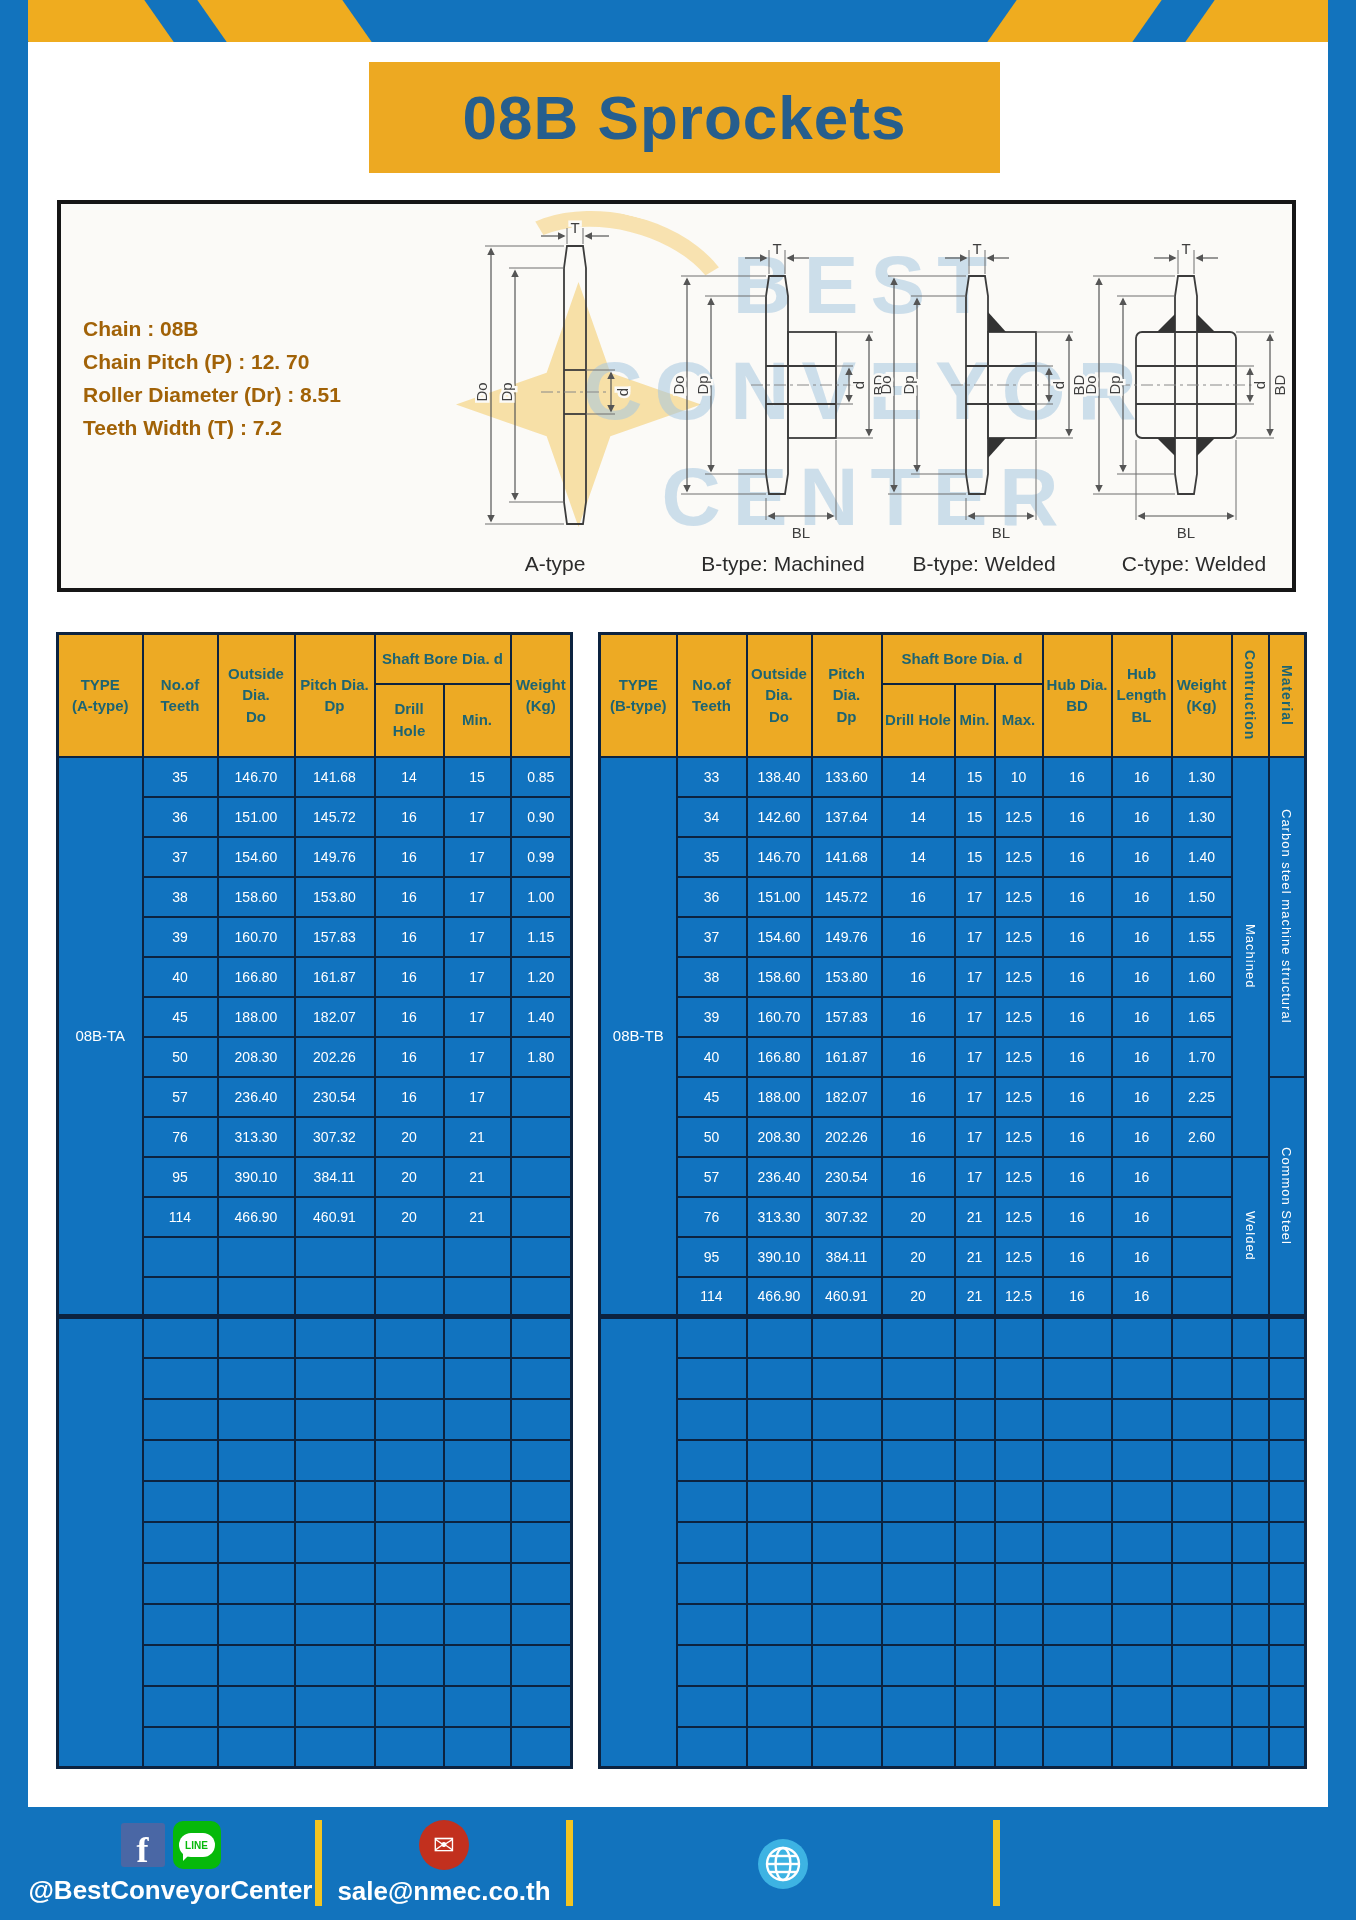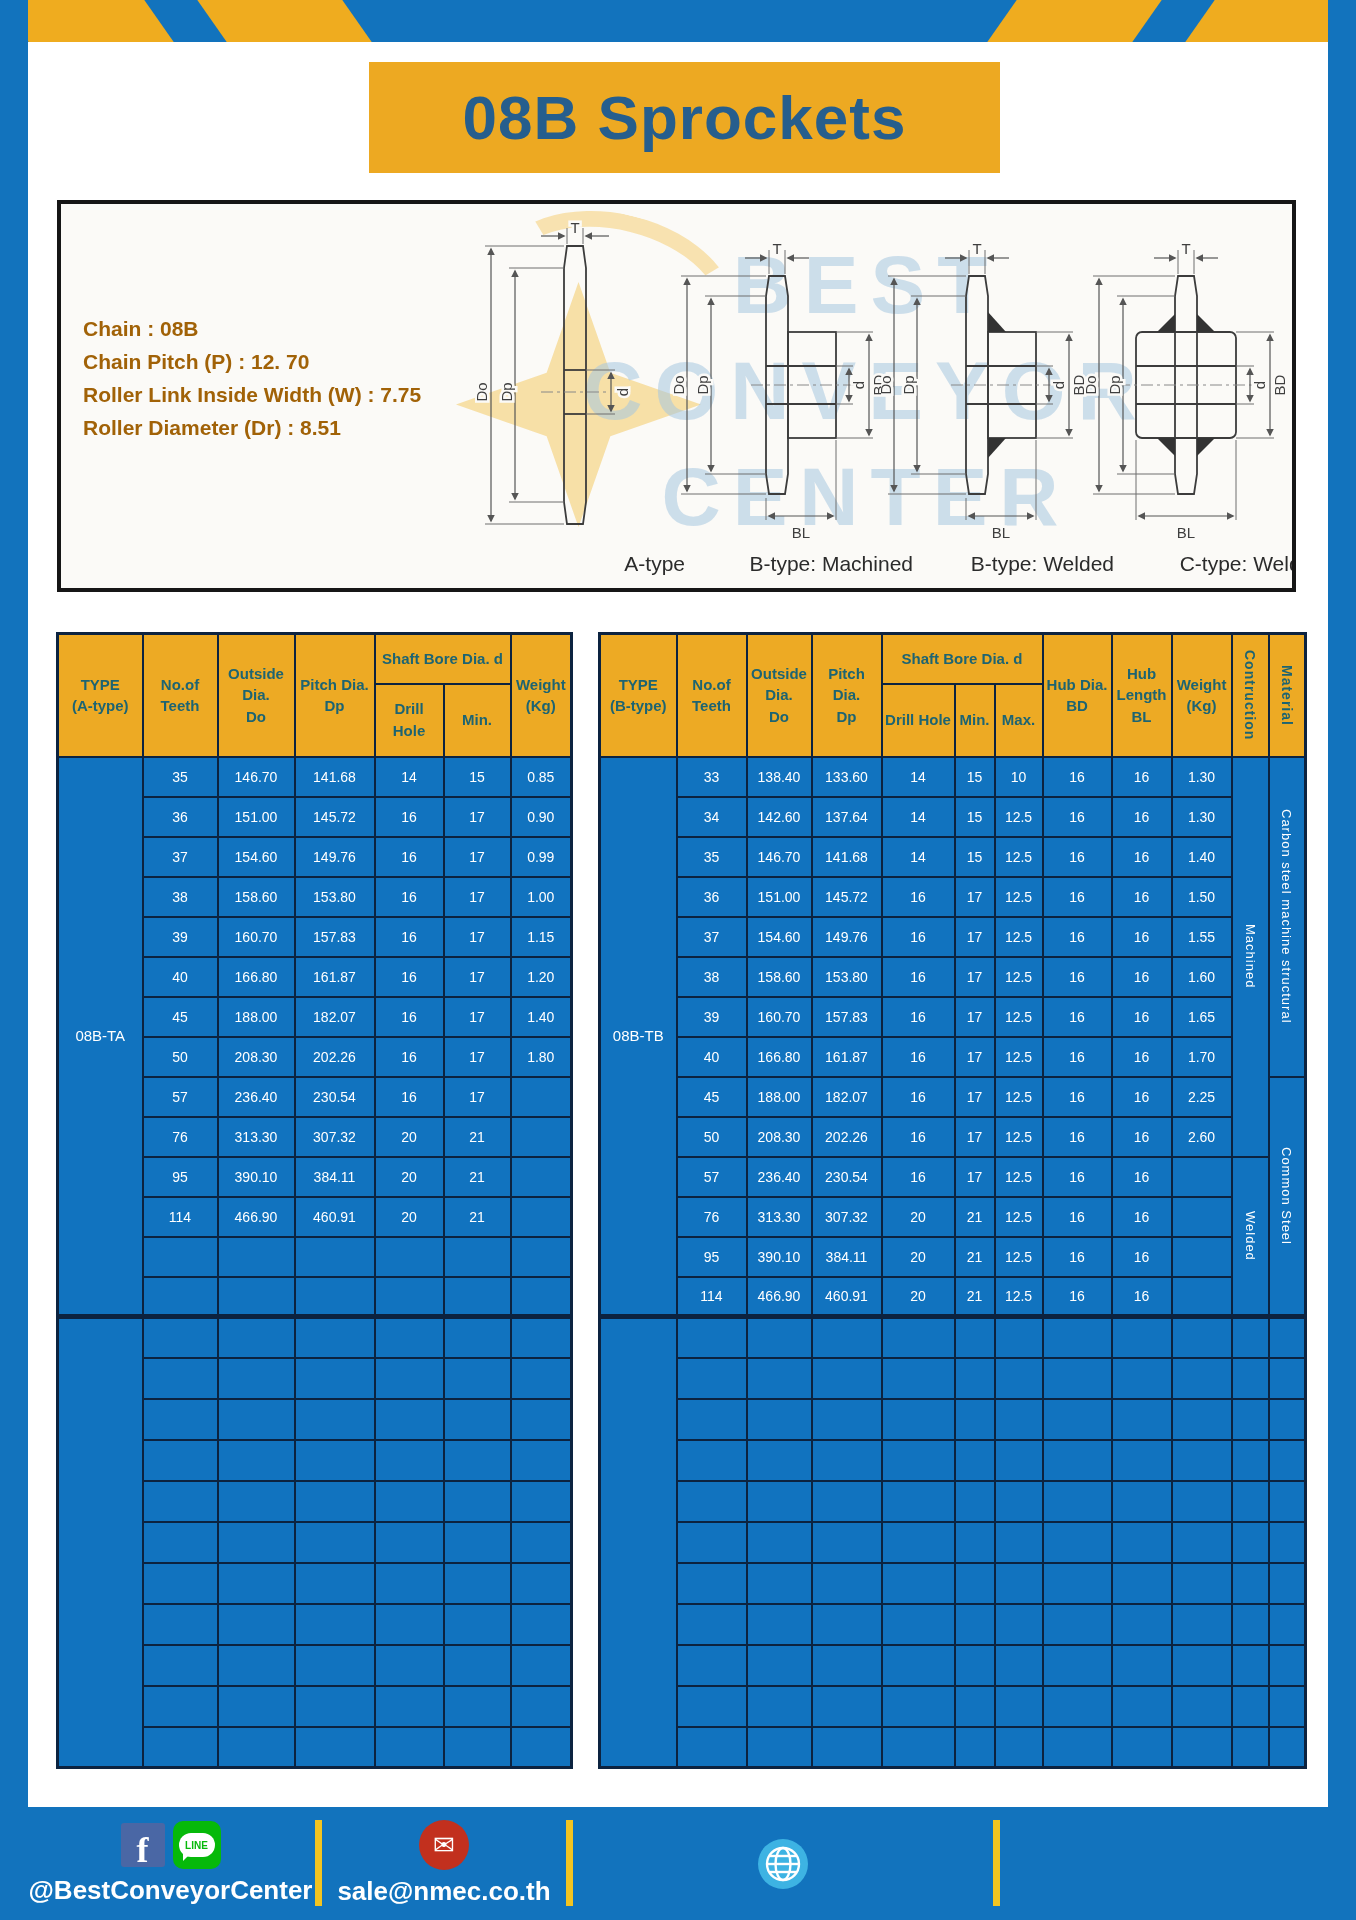--- a/index.html
+++ b/index.html
@@ -32,21 +32,21 @@
   .wm-arc{position:absolute;left:430px;top:10px;width:215px;height:130px;z-index:1;
           border:16px solid transparent;border-top-color:rgba(243,197,88,0.45);
           border-radius:50%;transform:rotate(14deg);}
   .diag{position:absolute;top:16px;z-index:2;}
   .diag .ln{fill:none;stroke:#3c3c3c;stroke-width:1.8;}
   .diag .weld{fill:#333;stroke:none;}
   .diag .cln{stroke:#888;stroke-width:1;stroke-dasharray:12 4 3 4;}
   .diag .xln{stroke:#6e6e6e;stroke-width:1;}
   .diag .dln{stroke:#555;stroke-width:1.2;}
   .diag .lbl{font-size:15px;fill:#3f3f3f;stroke:#fbfaf7;stroke-width:5px;paint-order:stroke;}
-  .diag-caption{position:absolute;top:348px;width:260px;text-align:right;z-index:3;
+  .diag-caption{position:absolute;top:348px;width:260px;text-align:center;z-index:3;
                 font-size:21px;color:#2b2b2b;}
   
   .dtable{position:absolute;top:632px;border-collapse:collapse;table-layout:fixed;
           background:#1173bf;border:3px solid #0c2340;}
   .dtable th{background:#edaa24;color:#1d6472;font-weight:bold;font-size:15px;
              border:2px solid #0c2340;line-height:1.45;padding:1px;text-align:center;}
   .dtable td{border:2px solid #0c2340;color:#ffffff;font-size:14px;text-align:center;
              padding:0;vertical-align:middle;}
   .dtable thead tr.h1{height:50px}
   .dtable thead tr.h2{height:73px}
@@ -100,22 +100,22 @@
     <div class="wm-arc"></div>
     <div class="wm-text">
       <div>BEST</div>
       <div>CONVEYOR</div>
       <div>CENTER</div>
     </div>
 
     <div class="specs">
       <div>Chain  : 08B</div>
       <div>Chain Pitch (P)  :  12. 70</div>
-      <div>Roller Link Inside Width (W)  :  7.75</div>
       <div>Roller Diameter (Dr)  : 8.51</div>
+      <div>Teeth Width (T)  :  7.2</div>
     </div>
 
     <svg class="diag" style="left:414px" width="160" height="330" viewBox="0 0 160 330">
       <defs>
         <marker id="arw" viewBox="0 0 10 10" refX="8" refY="5" markerWidth="6.5" markerHeight="6.5" orient="auto-start-reverse">
             <path d="M0,0 L10,5 L0,10 Z" fill="#555"></path>
           </marker>
       </defs>
       <path class="ln" d="M92,26 L108,26 L111,48 L111,282 L108,304 L92,304 L89,282 L89,48 Z"></path>
       <line class="ln" x1="89" y1="150" x2="111" y2="150"></line>

